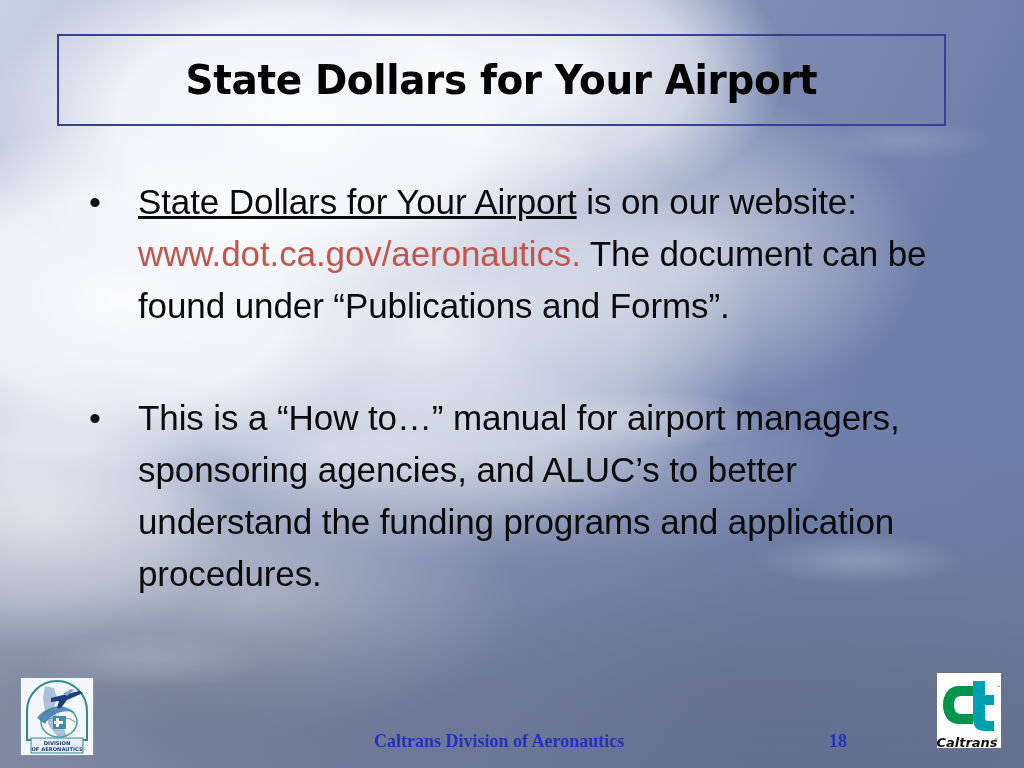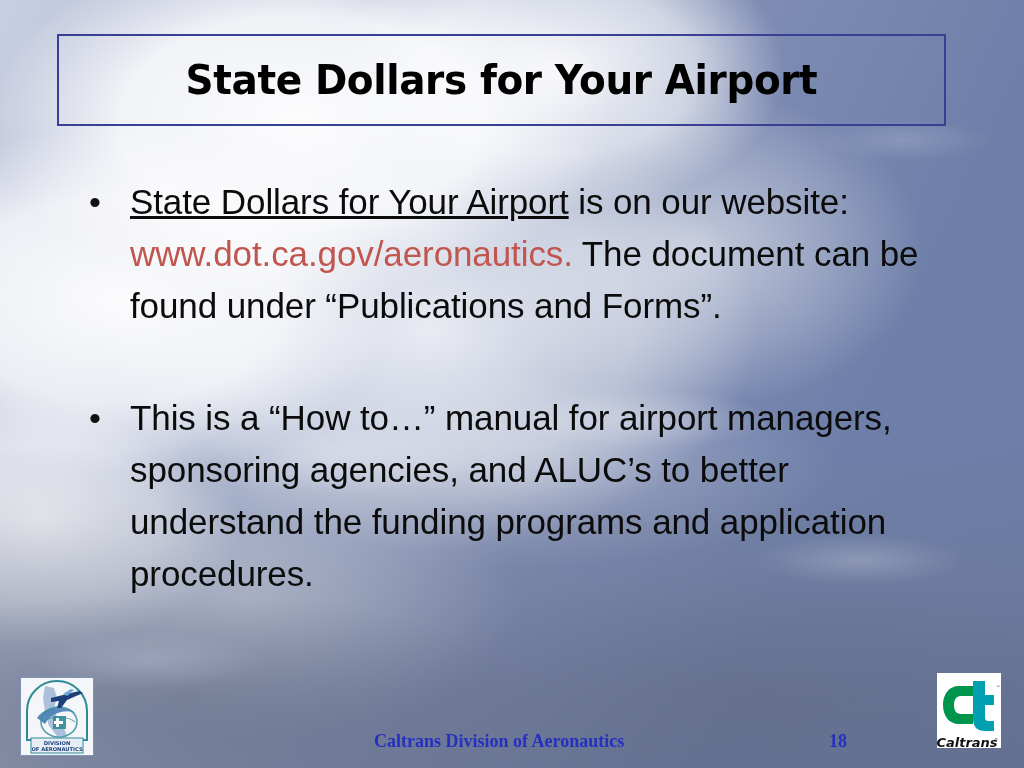--- a/index.html
+++ b/index.html
@@ -108,20 +108,21 @@
     padding-left: 5px;
     box-sizing: border-box;
   }
   .bullet-text {
     flex: 1 1 auto;
     font-family: "Liberation Sans", sans-serif;
     font-size: 35px;
     line-height: 52px;
     color: #0b0b0b;
     letter-spacing: -0.1px;
+    margin-left: 8px;
   }
   .u { text-decoration: underline; }
   .link { color: #c0564e; }
 
   
   #footer-title {
     position: absolute;
     left: 374px;
     top: 731px;
     font-family: "Liberation Serif", serif;

